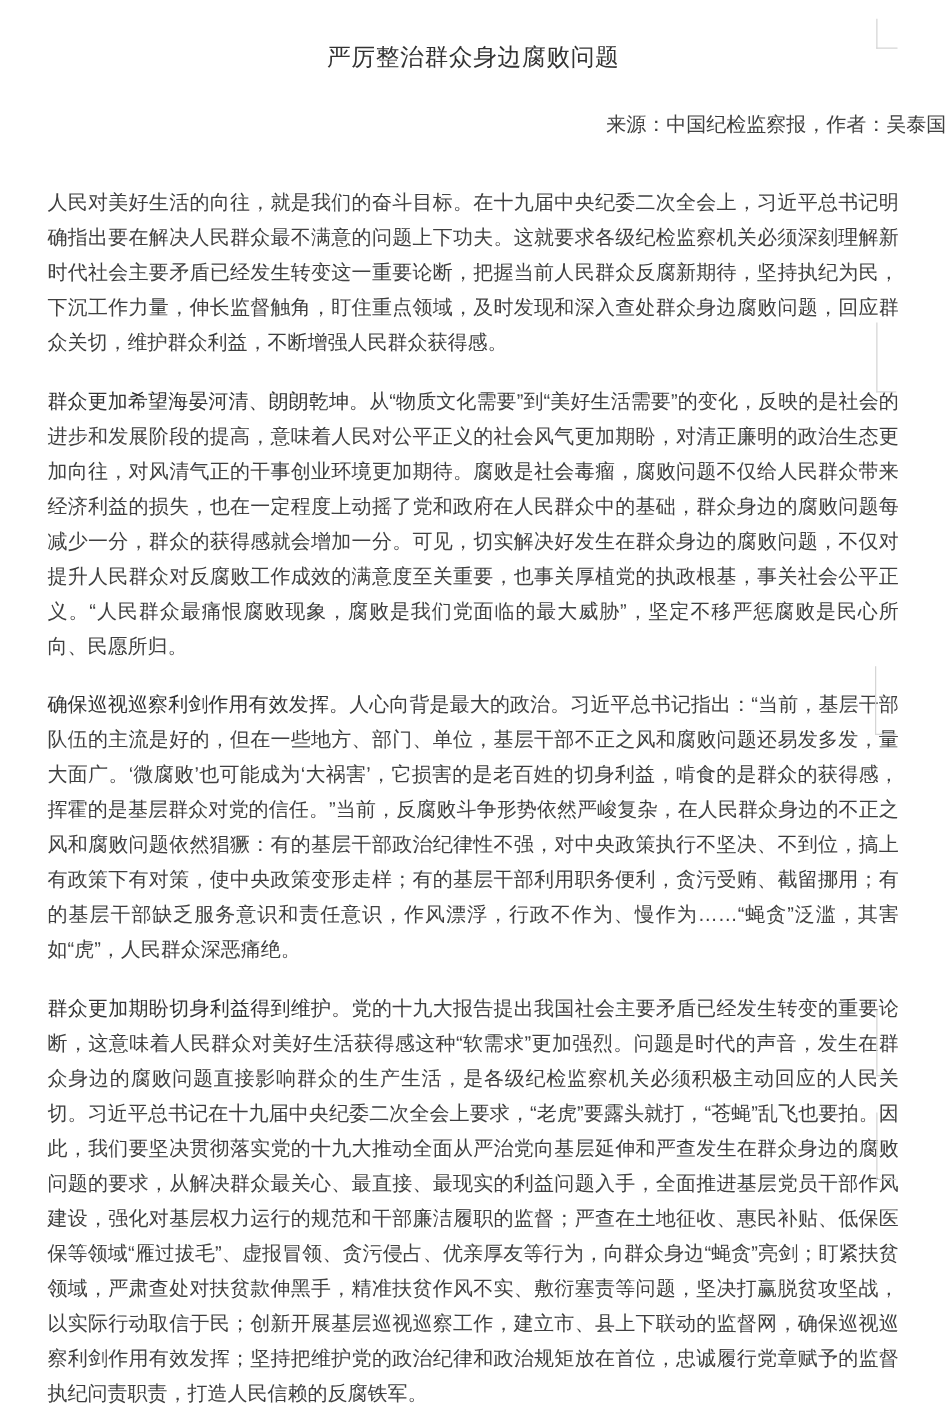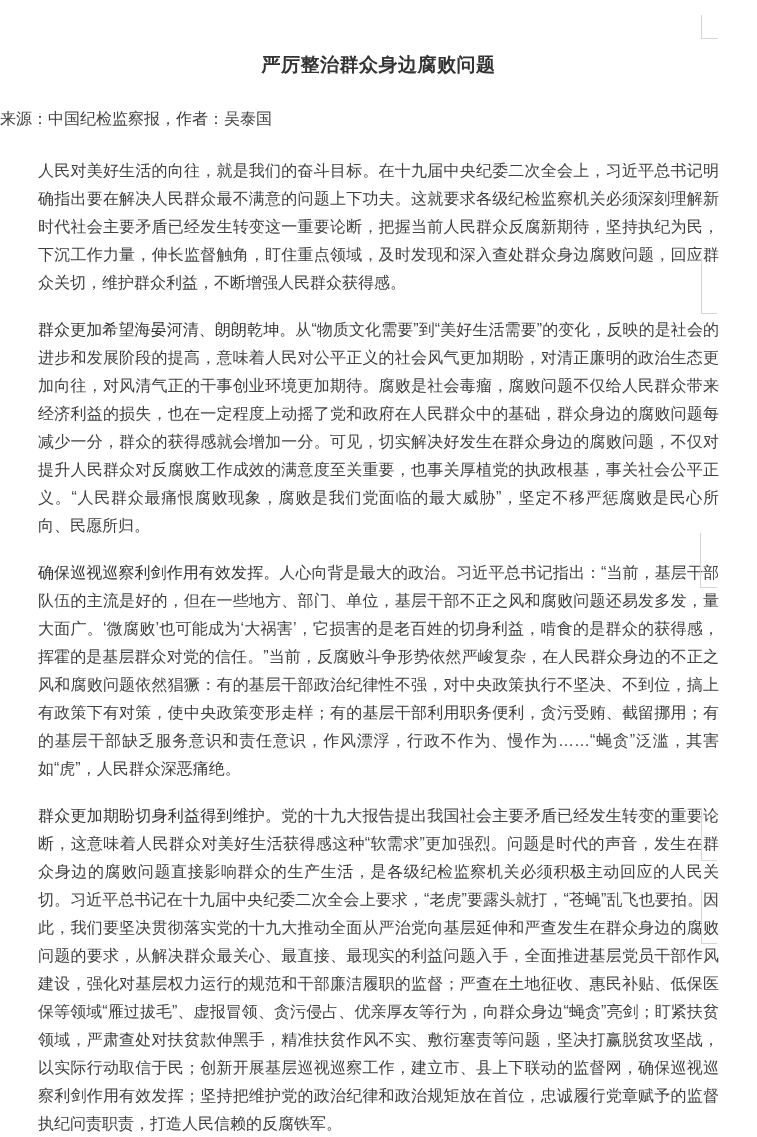--- a/index.html
+++ b/index.html
@@ -10,35 +10,35 @@
   .page {
     position: relative;
     width: 757px;
     height: 1137px;
     background: #ffffff;
     overflow: hidden;
     font-family: "Liberation Sans", "DejaVu Sans", sans-serif;
   }
   .article-title {
     margin: 0;
-    padding-top: 52px;
+    padding-top: 33px;
     text-align: center;
     font-size: 19px;
-    font-weight: bold;
+    font-weight: normal;
     letter-spacing: 0.5px;
     color: var(--title-color, #333333);
   }
   .article-source {
     margin-top: 31px;
-    text-align: left;
+    text-align: right;
     font-size: 16px;
     color: var(--body-color, #404040);
   }
   .article-body {
-    margin: 27px 38px 0 38px;
+    margin: 38px 38px 0 38px;
   }
   .article-body p {
     margin: 0 0 19px 0;
     font-size: 16px;
     line-height: 28px;
     color: var(--body-color, #404040);
     text-align: justify;
     word-break: break-all;
   }
   .article-body p b {

